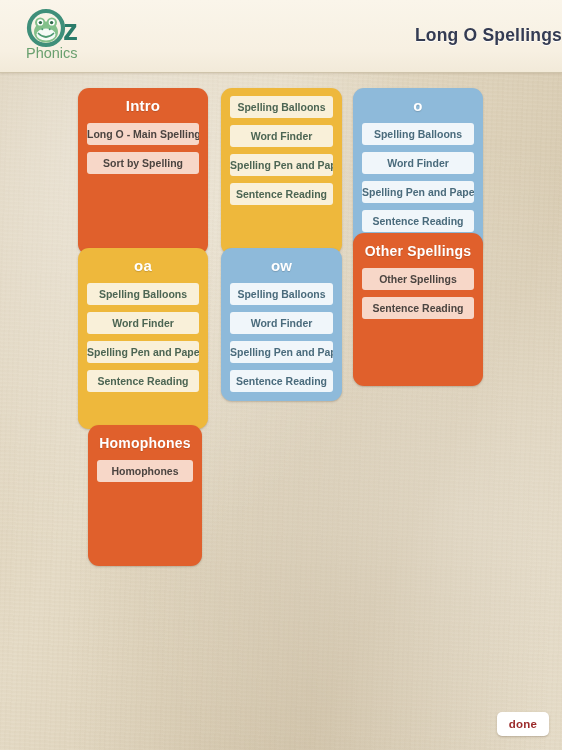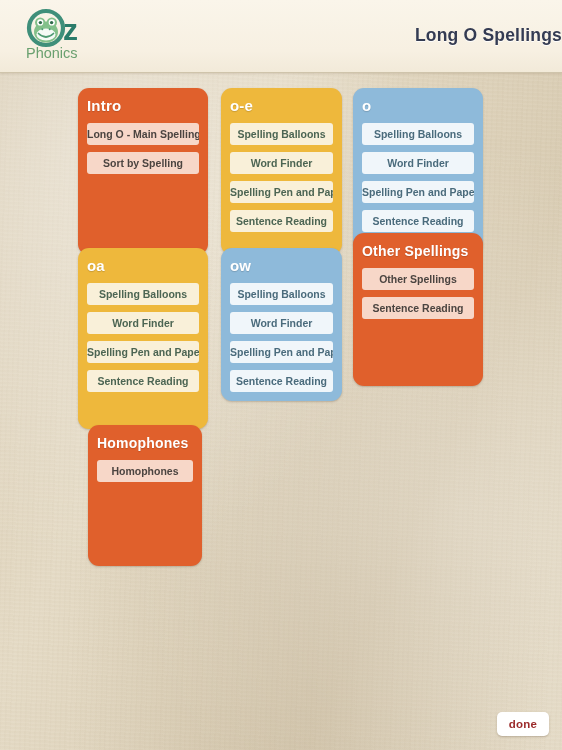--- a/index.html
+++ b/index.html
@@ -78,21 +78,21 @@
   }
 
   .card {
     position: absolute;
     border-radius: 11px;
     padding: 8px 9px 10px 9px;
     box-shadow: 0 1px 2px rgba(90,70,45,.28);
   }
 
   .card-title {
-    text-align: left;
+    text-align: center;
     color: #ffffff;
     font-weight: bold;
     font-size: 15px;
     letter-spacing: .2px;
     line-height: 20px;
     margin-bottom: 7px;
     text-shadow: 0 1px 1px rgba(0,0,0,.16);
   }
   .card.small-title .card-title { font-size: 14px; }
 
@@ -191,21 +191,20 @@
 
   <div class="board">
 
     <div class="card theme-orange" id="card-intro">
       <div class="card-title">Intro</div>
       <button class="btn">Long O - Main Spellings</button>
       <button class="btn">Sort by Spelling</button>
     </div>
 
     <div class="card theme-gold" id="card-oe">
-      <div class="card-title">o-e</div>
       <button class="btn">Spelling Balloons</button>
       <button class="btn">Word Finder</button>
       <button class="btn">Spelling Pen and Paper</button>
       <button class="btn">Sentence Reading</button>
     </div>
 
     <div class="card theme-blue" id="card-o">
       <div class="card-title">o</div>
       <button class="btn">Spelling Balloons</button>
       <button class="btn">Word Finder</button>

